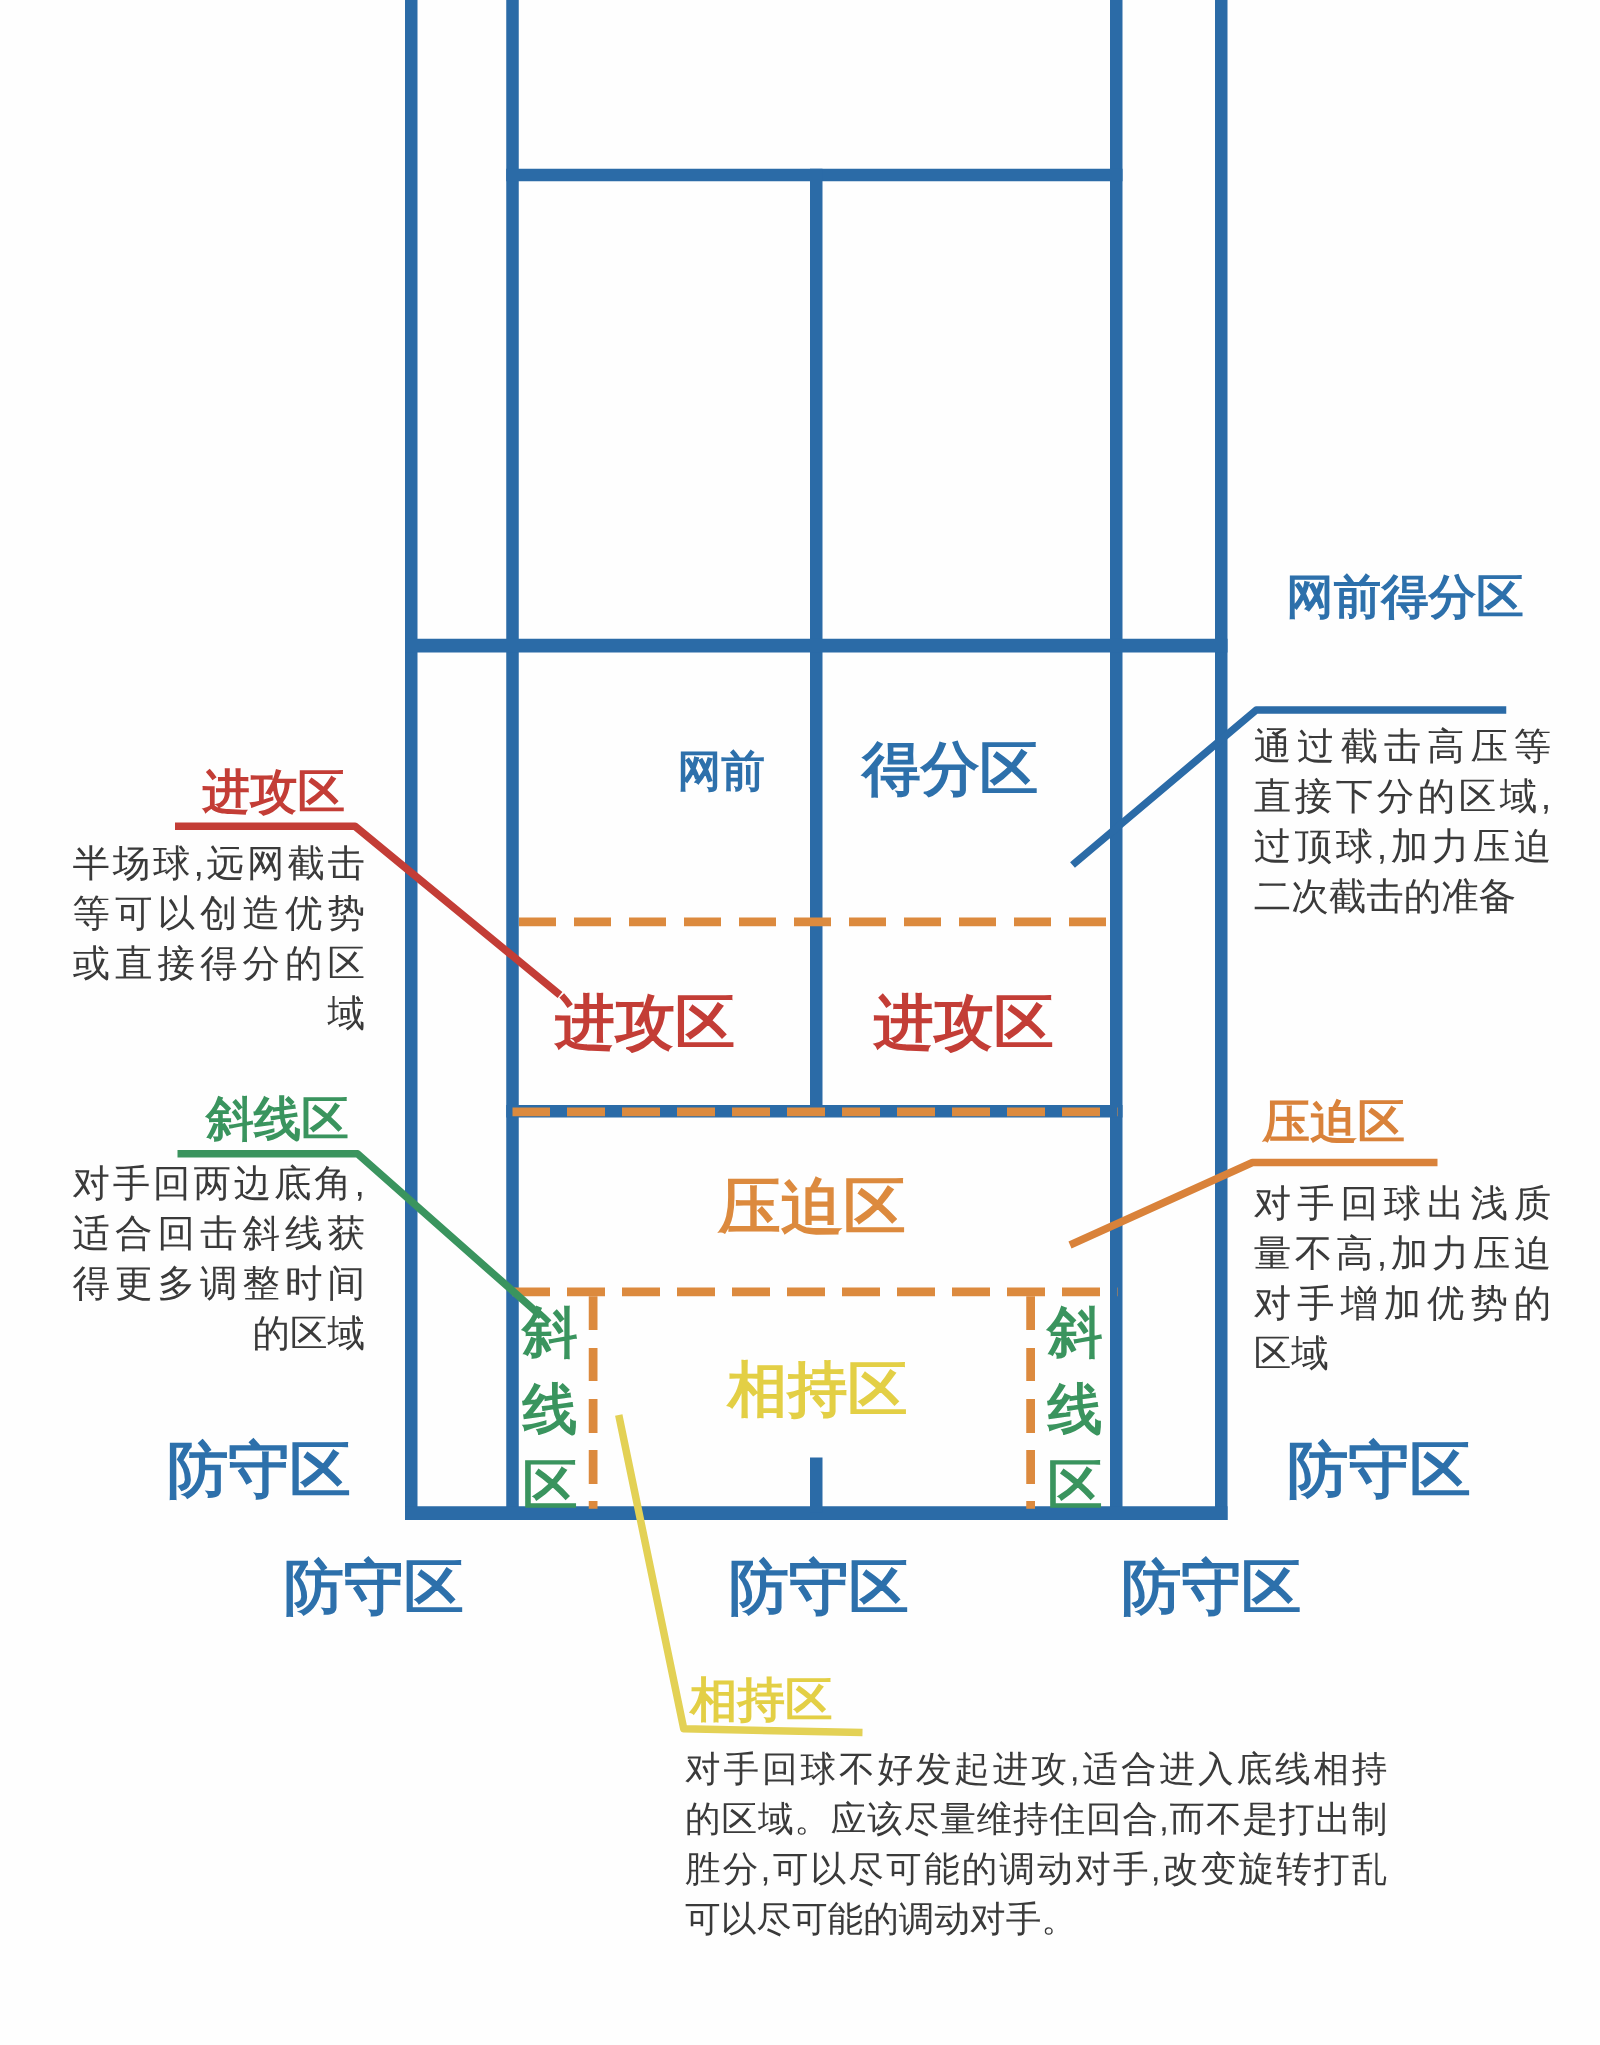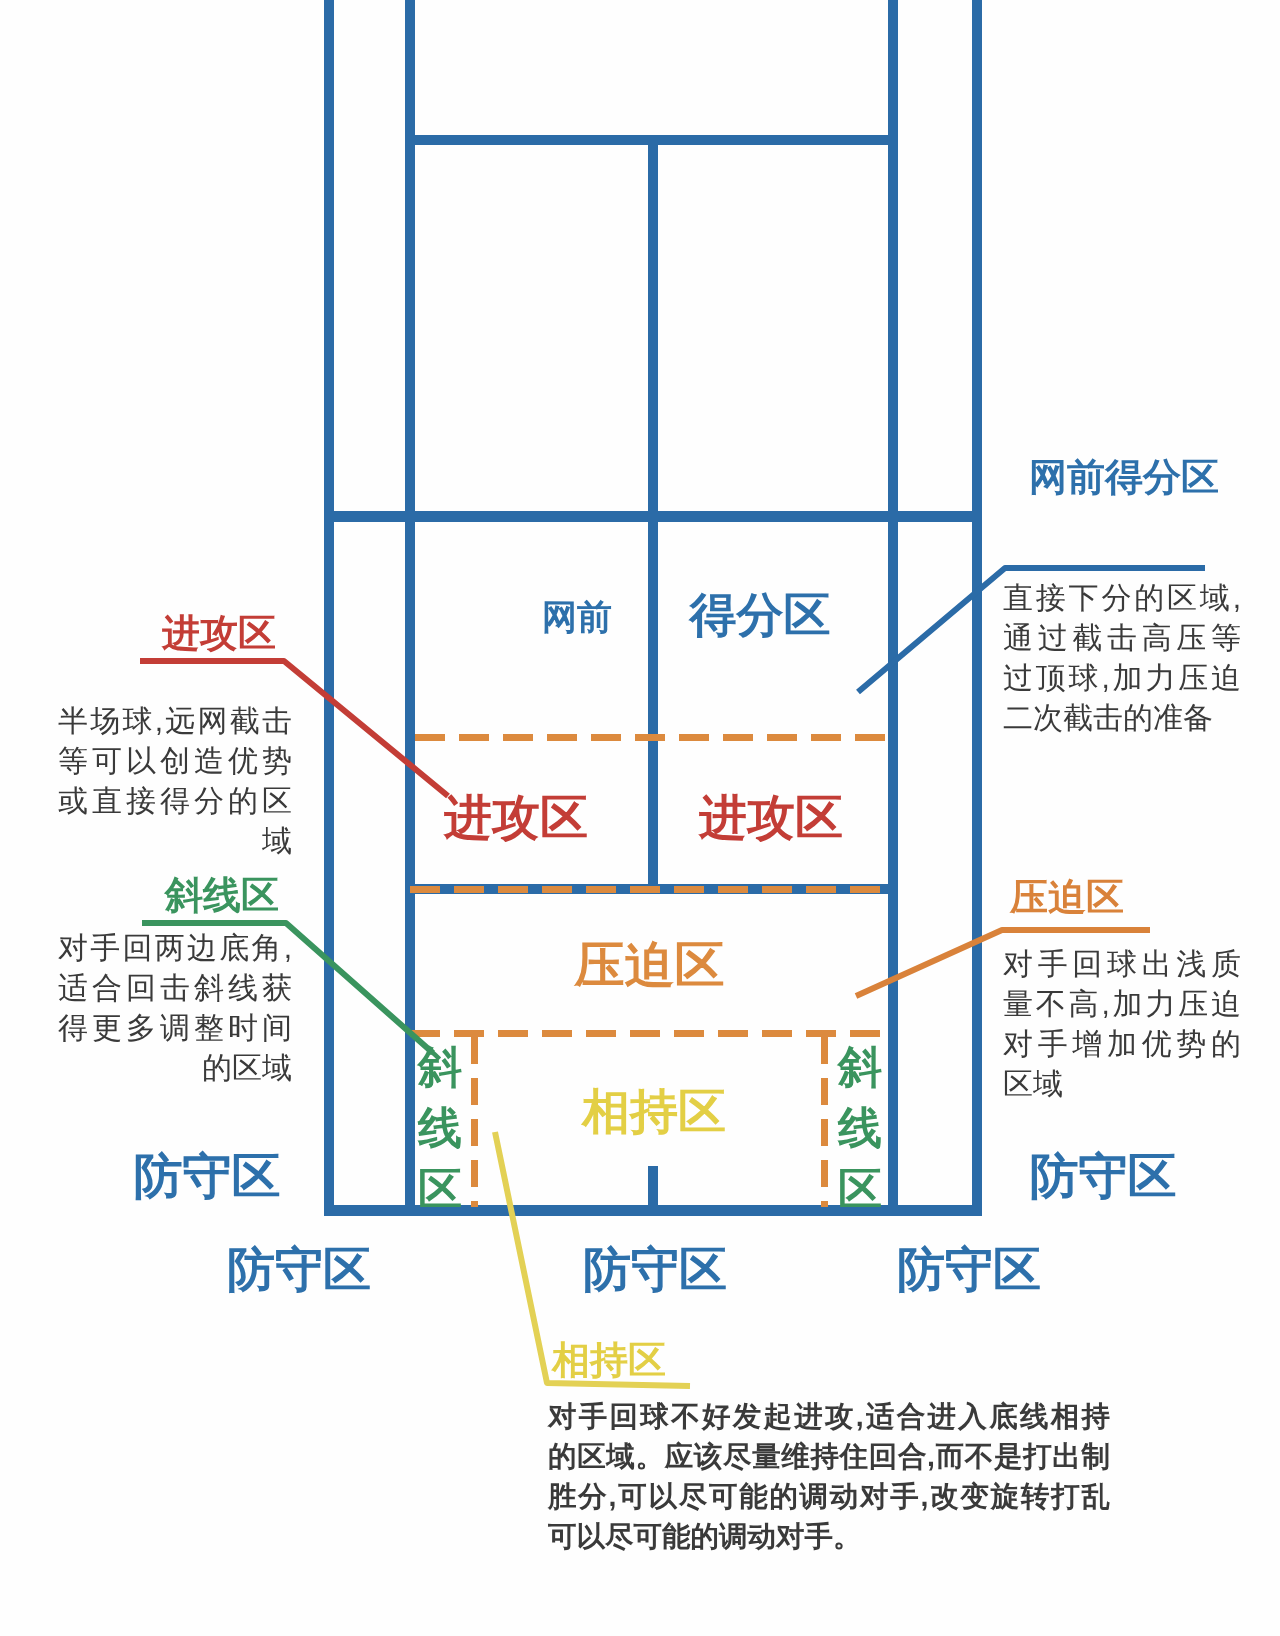--- a/index.html
+++ b/index.html
@@ -17,21 +17,21 @@
   .zl.red{color:#c33d36;}
   .zl.orange{color:#dc8a3e;}
   .zl.yellow{color:#e3cf45;}
   .zl.green{color:#3a945e;}
   .vstack{white-space:normal;word-break:break-all;line-height:61px;text-align:center;}
   .ann-title{position:absolute;font-weight:700;font-size:38px;white-space:nowrap;}
   .para{position:absolute;color:#3a3a3a;font-size:30px;line-height:40px;font-weight:500;}
   .para .ln{text-align:justify;text-align-last:justify;white-space:nowrap;}
   .para .ln.end-right{text-align-last:right;}
   .para .ln.end-left{text-align-last:left;}
-  .para.small{font-size:28.5px;font-weight:bold;}
+  .para.small{font-size:28.5px;}
   .overlay{position:absolute;left:0;top:0;pointer-events:none;}
   .overlay polyline{fill:none;stroke-width:6;stroke-linejoin:round;stroke-linecap:butt;}
   .cl-red{stroke:#c33d36;}
   .cl-green{stroke:#3a945e;}
   .cl-blue{stroke:#2b6ba7;}
   .cl-orange{stroke:#d9823a;}
   .cl-yellow{stroke:#e3d155;}
 </style>
 </head>
 <body>
@@ -71,39 +71,39 @@
   <div class="zl yellow" style="left:579px;top:1080px;width:150px;font-size:48px;">相持区</div>
   <div class="zl green vstack" style="left:415px;top:1036px;width:50px;font-size:44px;">斜线区</div>
   <div class="zl green vstack" style="left:835px;top:1036px;width:50px;font-size:44px;">斜线区</div>
   <div class="zl blue" style="left:127px;top:1144px;width:160px;font-size:49px;">防守区</div>
   <div class="zl blue" style="left:1023px;top:1144px;width:160px;font-size:49px;">防守区</div>
   <div class="zl blue" style="left:219px;top:1238px;width:160px;font-size:48px;">防守区</div>
   <div class="zl blue" style="left:575px;top:1238px;width:160px;font-size:48px;">防守区</div>
   <div class="zl blue" style="left:889px;top:1238px;width:160px;font-size:48px;">防守区</div>
 
   <div class="ann-title" style="left:144px;top:608px;width:150px;text-align:center;color:#c33d36;">进攻区</div>
-  <div class="para" style="left:58px;top:672px;width:234px;margin-top:29px;">
+  <div class="para" style="left:58px;top:672px;width:234px;">
     <div class="ln">半场球,远网截击</div>
     <div class="ln">等可以创造优势</div>
     <div class="ln">或直接得分的区</div>
     <div class="ln end-right">域</div>
   </div>
 
   <div class="ann-title" style="left:147px;top:870px;width:150px;text-align:center;color:#3a945e;">斜线区</div>
   <div class="para" style="left:58px;top:928px;width:234px;">
     <div class="ln">对手回两边底角,</div>
     <div class="ln">适合回击斜线获</div>
     <div class="ln">得更多调整时间</div>
     <div class="ln end-right">的区域</div>
   </div>
 
   <div class="ann-title" style="left:1005px;top:452px;width:210px;text-align:left;color:#2d70ab;margin-left:24px;">网前得分区</div>
   <div class="para" style="left:1003px;top:578px;width:238px;">
+    <div class="ln">通过截击高压等</div>
     <div class="ln">直接下分的区域,</div>
-    <div class="ln">通过截击高压等</div>
     <div class="ln">过顶球,加力压迫</div>
     <div class="ln end-left">二次截击的准备</div>
   </div>
 
   <div class="ann-title" style="left:1010px;top:872px;width:160px;text-align:left;color:#d9823a;">压迫区</div>
   <div class="para" style="left:1003px;top:944px;width:238px;">
     <div class="ln">对手回球出浅质</div>
     <div class="ln">量不高,加力压迫</div>
     <div class="ln">对手增加优势的</div>
     <div class="ln end-left">区域</div>

